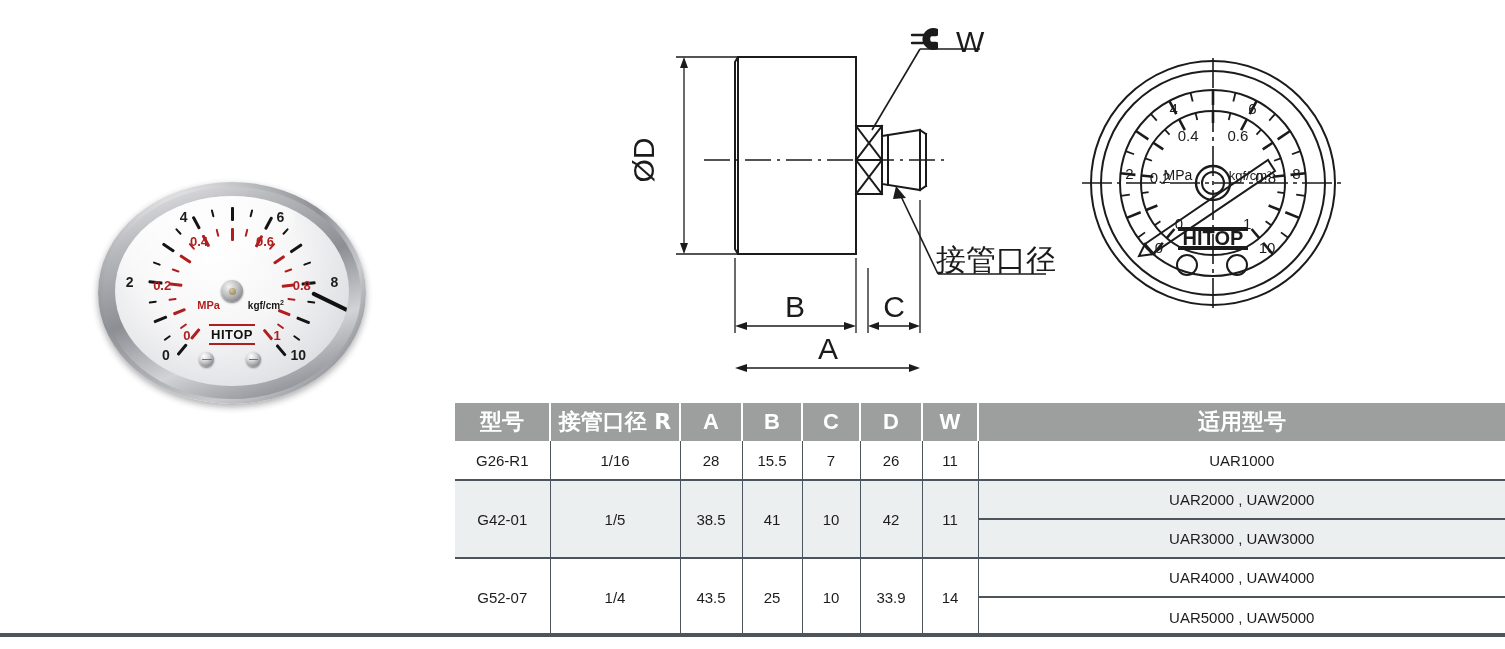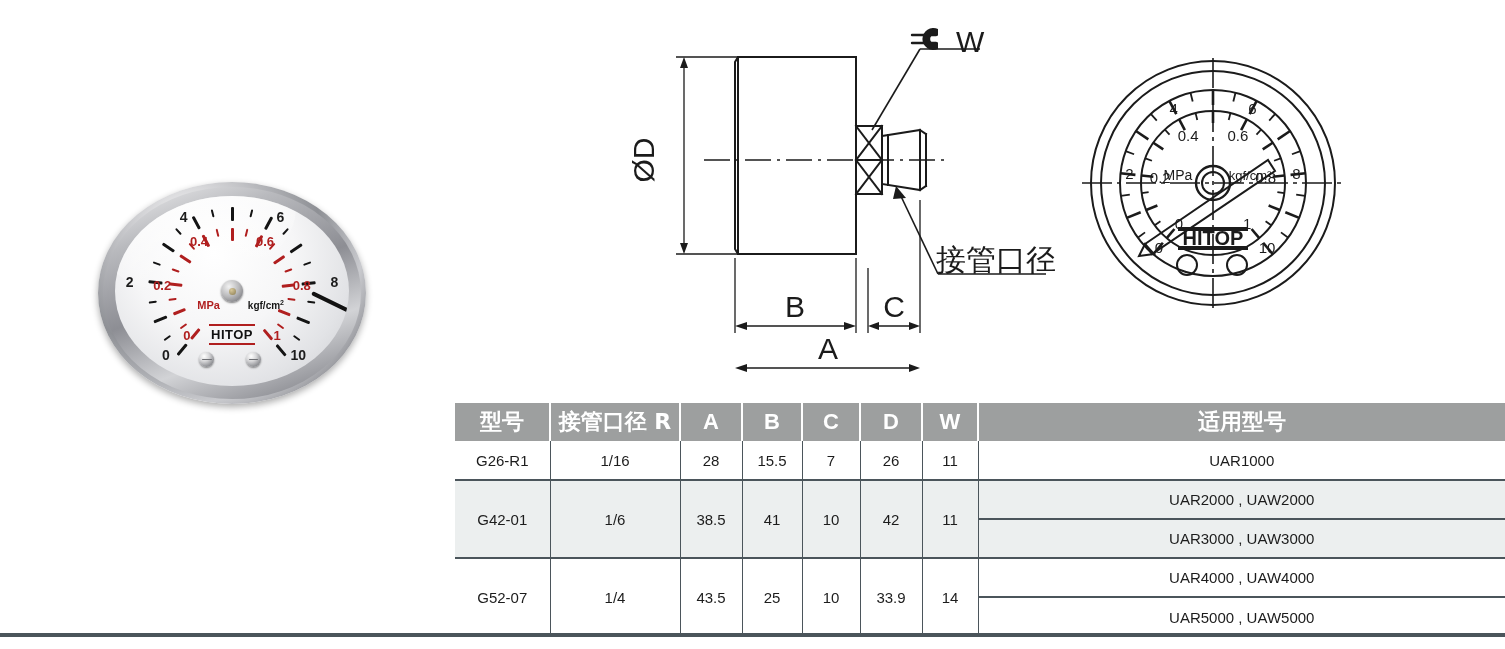--- a/index.html
+++ b/index.html
@@ -436,21 +436,21 @@
           <td>28</td>
           <td>15.5</td>
           <td>7</td>
           <td>26</td>
           <td>11</td>
           <td class="nobr">UAR1000</td>
         </tr>
 
         <tr class="shade" style="height:39px;">
           <td class="rowline" rowspan="2">G42-01</td>
-          <td class="rowline" rowspan="2">1/6</td>
+          <td class="rowline" rowspan="2">1/5</td>
           <td class="rowline" rowspan="2">38.5</td>
           <td class="rowline" rowspan="2">41</td>
           <td class="rowline" rowspan="2">10</td>
           <td class="rowline" rowspan="2">42</td>
           <td class="rowline" rowspan="2">11</td>
           <td class="rowline nobr">UAR2000 , UAW2000</td>
         </tr>
         <tr class="shade" style="height:39px;">
           <td class="rowline nobr">UAR3000 , UAW3000</td>
         </tr>

